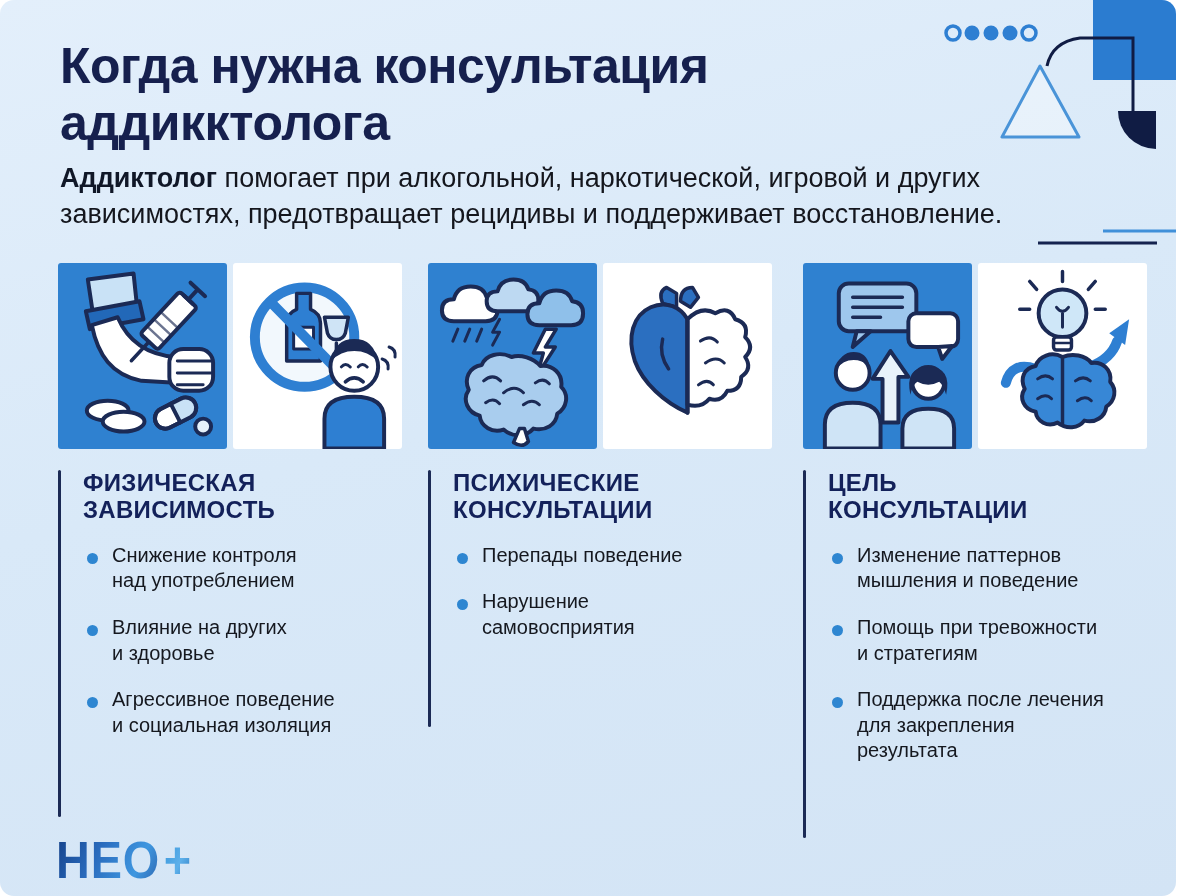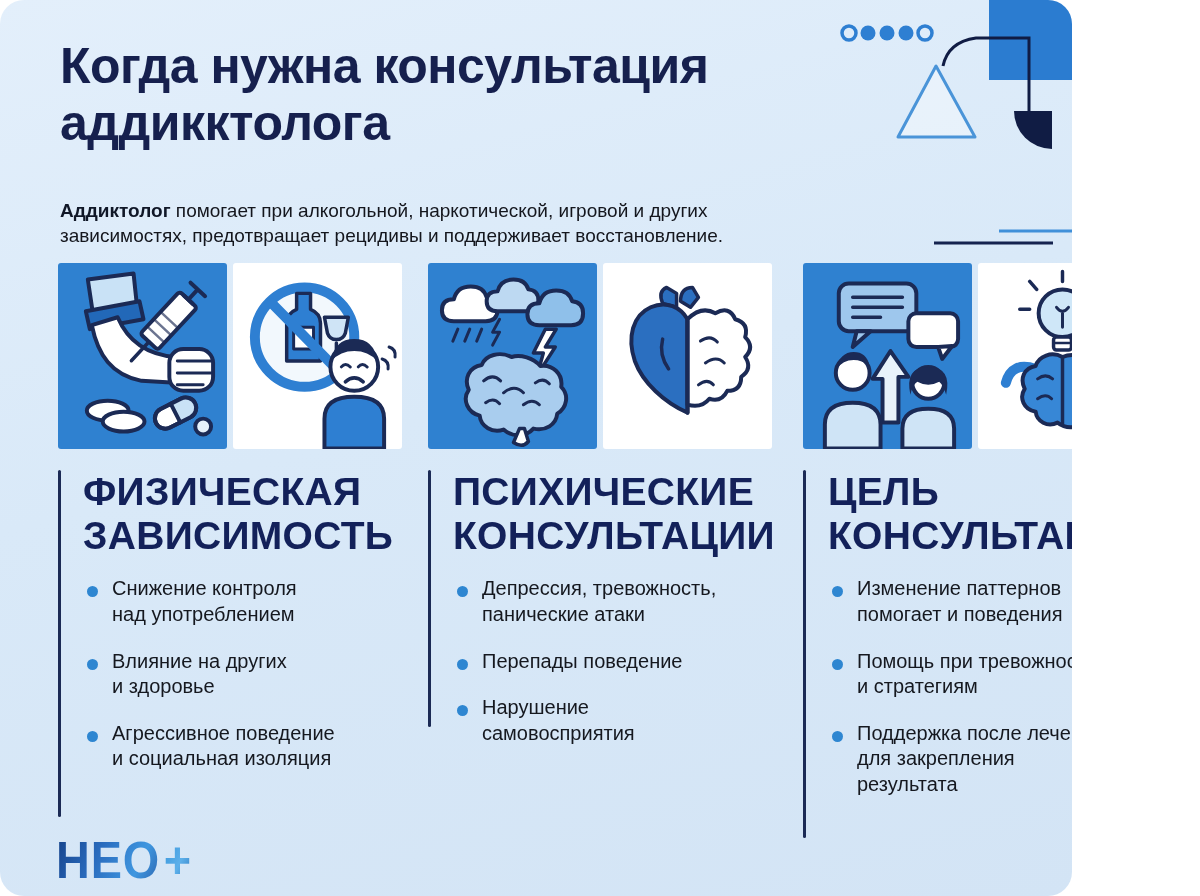--- a/index.html
+++ b/index.html
@@ -1,51 +1,51 @@
 <!DOCTYPE html>
 <html><head>
 <meta charset="utf-8">
 <style>
   * { margin:0; padding:0; box-sizing:border-box; }
   html,body { width:1200px; height:896px; background:#fff; font-family:"Liberation Sans", sans-serif; }
   .poster {
-    position:relative; width:1072px; height:896px; overflow:hidden;
+    position:relative; width:1176px; height:896px; overflow:hidden;
     background:linear-gradient(165deg,#e3effb 0%,#d9e9f8 45%,#d3e4f5 100%);
-    border-radius:24px;
+    border-radius:14px;
   }
   
   .title {
     position:absolute; left:60px; top:38px; width:820px;
     font-size:50px; line-height:1.13; font-weight:800; letter-spacing:-0.5px;
     color:#16204e; white-space:pre-line;
   }
   .subtitle {
     position:absolute; left:60px; top:161px; width:1030px;
-    font-size:19px; line-height:1.32; color:#14161d; white-space:pre-line;margin-top:37px;
+    font-size:27px; line-height:1.32; color:#14161d; white-space:pre-line;
   }
   .subtitle b { font-weight:700; color:#101727; }
   
   .decor { position:absolute; top:0; right:0; width:300px; height:260px; }
   
   .col { position:absolute; top:263px; width:344px; }
   .col-1 { left:58px; }
   .col-2 { left:428px; }
   .col-3 { left:803px; }
   .tiles { display:flex; gap:6px; height:186px; }
   .tile { flex:1; border-radius:3px; overflow:hidden; }
   .tile.blue { background:#2f81d0; }
   .tile.white { background:#ffffff; }
   .tile svg { width:100%; height:100%; display:block; }
   .rail { position:absolute; left:0; top:207px; width:3px; background:#1b2a55; border-radius:2px; }
   .col-1 .rail { height:347px; }
   .col-2 .rail { height:257px; }
   .col-3 .rail { height:368px; }
   .col-heading {
     margin:21px 0 0 25px; width:290px;
-    font-size:39px; line-height:1.12; font-weight:800; letter-spacing:0.3px;
+    font-size:24px; line-height:1.12; font-weight:800; letter-spacing:0.3px;
     color:#13215a; white-space:pre-line;
   }
   ul.bullets { list-style:none; margin:19px 0 0 29px; }
   ul.bullets li { display:flex; gap:14px; margin-bottom:21px; }
   .bullet-dot { flex:none; width:11px; height:11px; border-radius:50%; background:#2e86d1; margin-top:10px; }
   .bullet-text { font-size:20px; line-height:1.28; color:#15181f; white-space:pre-line; max-width:292px; }
   
   .logo {
     position:absolute; left:56px; top:830px;
     font-size:52px; font-weight:900; letter-spacing:1px;
@@ -188,25 +188,20 @@
             <line x1="85" y1="56" x2="85" y2="150"></line>
           </g>
         </svg>
       </div>
     </div>
     <h2 class="col-heading">ПСИХИЧЕСКИЕ
 КОНСУЛЬТАЦИИ</h2>
     <ul class="bullets">
       <li>
           <span class="bullet-dot"></span>
-          <span class="bullet-text">Депрессия, тревожность,
-панические атаки</span>
-        </li>
-      <li>
-          <span class="bullet-dot"></span>
           <span class="bullet-text">Перепады поведение</span>
         </li>
       <li>
           <span class="bullet-dot"></span>
           <span class="bullet-text">Нарушение
 самовосприятия</span>
         </li>
     </ul>
   </section>
 
@@ -249,21 +244,21 @@
           </g>
         </svg>
       </div>
     </div>
     <h2 class="col-heading">ЦЕЛЬ
 КОНСУЛЬТАЦИИ</h2>
     <ul class="bullets">
       <li>
           <span class="bullet-dot"></span>
           <span class="bullet-text">Изменение паттернов
-помогает и поведения</span>
+мышления и поведение</span>
         </li>
       <li>
           <span class="bullet-dot"></span>
           <span class="bullet-text">Помощь при тревожности
 и стратегиям</span>
         </li>
       <li>
           <span class="bullet-dot"></span>
           <span class="bullet-text">Поддержка после лечения
 для закрепления

